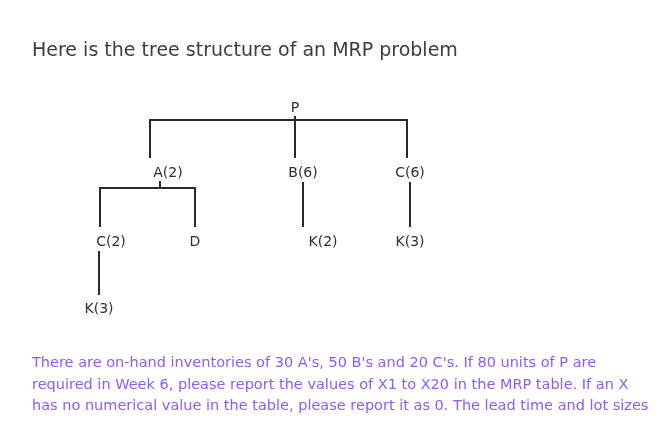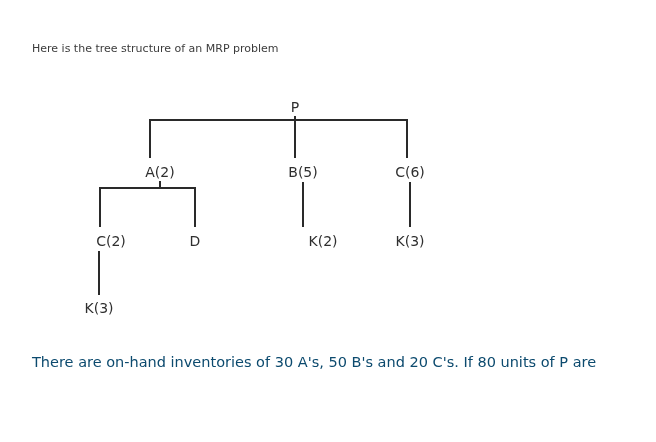--- a/index.html
+++ b/index.html
@@ -22,21 +22,21 @@
     width: 656px;
     height: 442px;
     background: #ffffff;
   }
 
   
   .intro-text {
     position: absolute;
     left: 32px;
     top: 39px;
-    font-size: 11px;
+    font-size: 19px;
     line-height: 20px;
     color: #3c3c3c;
     white-space: nowrap;
   }
 
   
   .tree-area {
     position: absolute;
     left: 0;
     top: 0;
@@ -60,21 +60,21 @@
   }
 
   
   .body-para {
     position: absolute;
     left: 32px;
     top: 352px;
     width: 604px;
     font-size: 14.5px;
     line-height: 21.5px;
-    color: #0c4a6e;
+    color: #8b5cf6;
   }
   .body-para .pline { display: block; white-space: nowrap; }
 </style>
 </head>
 <body>
 
 <div id="page">
 
   <div class="intro-text">Here is the tree structure of an MRP problem</div>
 
@@ -99,35 +99,37 @@
         <line x1="303" y1="182" x2="303" y2="227"></line>
 
         <line x1="410" y1="182" x2="410" y2="227"></line>
 
         <line x1="99" y1="251" x2="99" y2="295"></line>
       </g>
     </svg>
 
     <div class="node-label" style="left:295px; top:99px;">P</div>
 
-    <div class="node-label" style="left:160px; top:164px;text-align:right;">A(2)</div>
+    <div class="node-label" style="left:168px; top:164px;text-align:right;">A(2)</div>
 
-    <div class="node-label" style="left:303px; top:164px;">B(5)</div>
+    <div class="node-label" style="left:303px; top:164px;">B(6)</div>
 
     <div class="node-label" style="left:410px; top:164px;">C(6)</div>
 
     <div class="node-label" style="left:111px; top:233px;">C(2)</div>
 
     <div class="node-label" style="left:195px; top:233px;">D</div>
 
     <div class="node-label" style="left:303px; top:233px;margin-left:20px;">K(2)</div>
 
     <div class="node-label" style="left:410px; top:233px;">K(3)</div>
 
     <div class="node-label" style="left:99px; top:300px;">K(3)</div>
 
   </div>
 
   <div class="body-para">
     <span class="pline">There are on-hand inventories of 30 A's, 50 B's and 20 C's. If 80 units of P are</span>
+    <span class="pline">required in Week 6, please report the values of X1 to X20 in the MRP table. If an X</span>
+    <span class="pline">has no numerical value in the table, please report it as 0. The lead time and lot sizes</span>
   </div>
 
 </div>
 
 </body></html>

